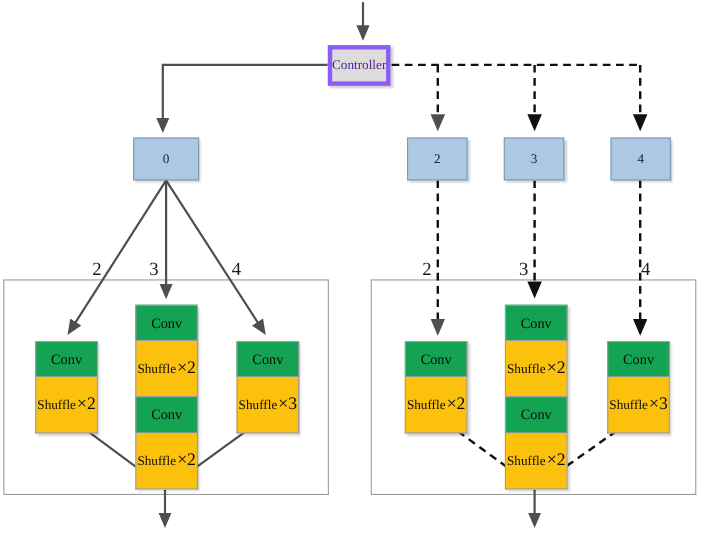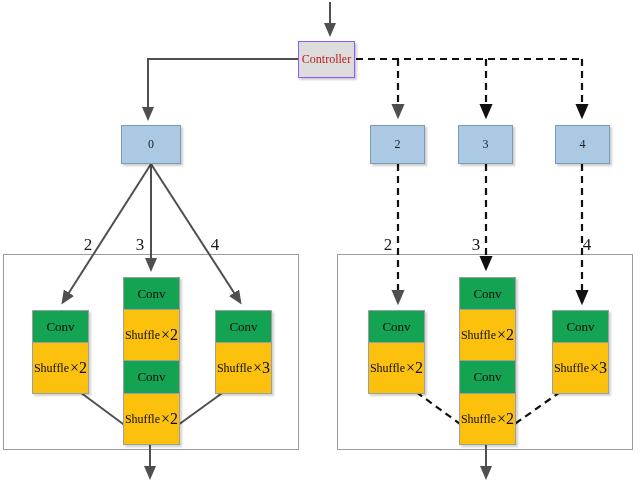--- a/index.html
+++ b/index.html
@@ -10,21 +10,21 @@
   svg.edges{position:absolute;left:0;top:0;z-index:2;}
   .container{
     position:absolute;z-index:1;background:#ffffff;
     border:1.5px solid #9b9b9b;
   }
   .node{
     position:absolute;z-index:3;display:flex;align-items:center;justify-content:center;
     box-sizing:border-box;box-shadow:2px 2px 2px rgba(0,0,0,0.20);
   }
   .node.blue{background:#abc9e3;border:1px solid #7e99b5;font-size:12px;color:#222;}
-  .node.ctrl{background:#dcdcdc;border:1px solid #8b5cf6;font-size:12px;color:#b91c1c;}
+  .node.ctrl{background:#dcdcdc;border:4px solid #8b5cf6;font-size:12px;color:#4c1d95;}
   .stack{
     position:absolute;z-index:3;display:flex;flex-direction:column;
     box-shadow:2px 2px 2px rgba(0,0,0,0.18);box-sizing:border-box;
   }
   .cell{
     box-sizing:border-box;border:1px solid #9e9e9e;display:flex;align-items:center;justify-content:center;
     width:57px;white-space:nowrap;
   }
   .cell + .cell{border-top:none;}
   .cell.conv{background:#13a353;height:33px;font-size:13px;color:#0b0b0b;}

